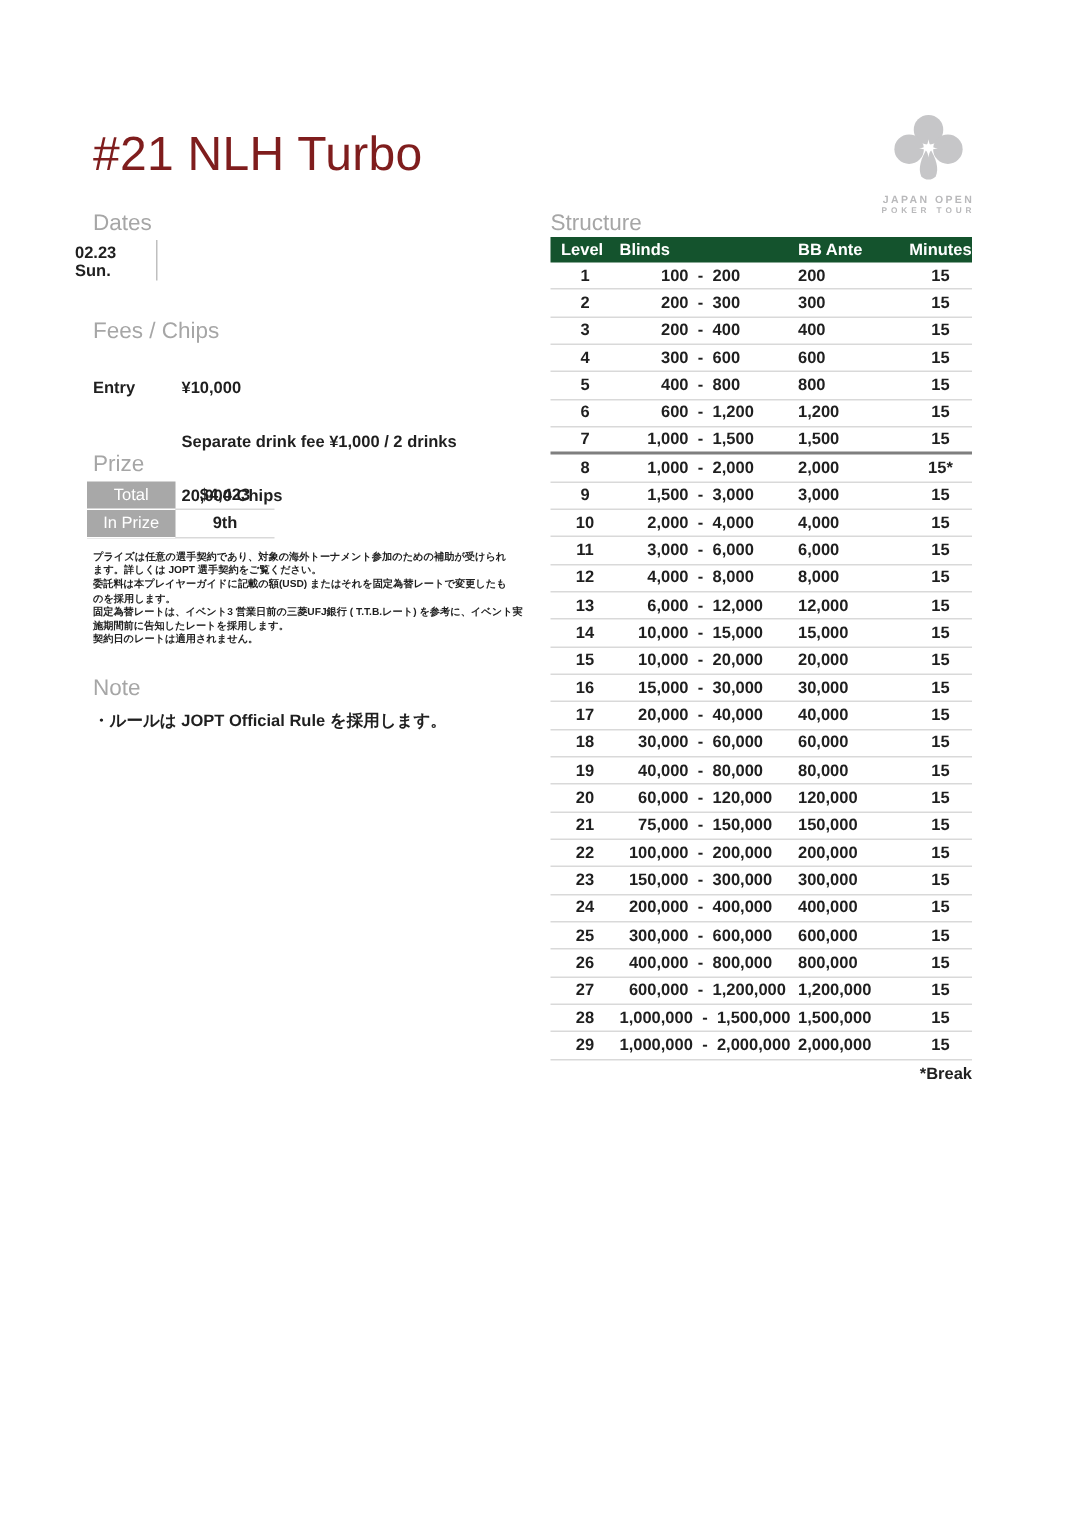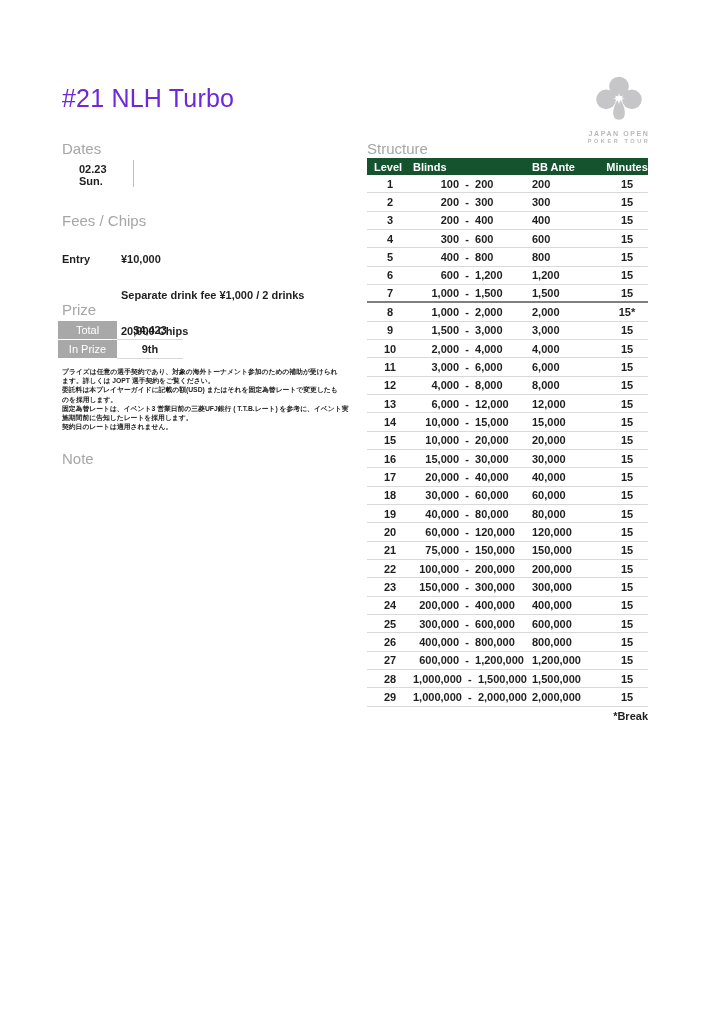--- a/index.html
+++ b/index.html
@@ -4,34 +4,34 @@
 <style>
   html,body { margin:0; padding:0; background:#e9e9e9; }
   #page {
     position:relative; width:724px; height:1024px; margin:0 auto;
     background:#ffffff; overflow:hidden;
     font-family:"Liberation Sans", sans-serif; color:#1f1f1f;
   }
   .abs { position:absolute; }
 
   
-  #title { left:62px; top:84px; font-size:25px; font-weight:400; letter-spacing:0.2px; color:#6d28d9; }
+  #title { left:62px; top:84px; font-size:32px; font-weight:400; letter-spacing:0.2px; color:#7f1d1d; }
 
   
   #logo { left:579px; top:75px; width:80px; text-align:center; }
   #logo svg { display:block; margin:0 auto; }
   .logo-line1 { font-size:7px; letter-spacing:1.6px; color:#b9b9bb; font-weight:600; margin-top:2px; white-space:nowrap; }
   .logo-line2 { font-size:5.5px; letter-spacing:2.6px; color:#b9b9bb; font-weight:700; margin-top:1px; white-space:nowrap; }
 
   
   .sec-heading { font-size:15px; font-weight:400; color:#a6a6a6; }
 
   
   #dates-heading { left:62px; top:140px; }
-  #dates-row { left:79px; top:160px; display:flex; width:250px; }
+  #dates-row { left:50px; top:160px; display:flex; width:250px; }
   #dates-date { width:54px; font-size:11px; font-weight:700; padding-top:3px; }
   #dates-divider { width:1px; background:#bfbfbf; margin:0 2px 0 0; }
   #dates-times { padding-left:6px; }
   .time-line { font-size:11px; font-weight:700; height:18.5px; line-height:18.5px; white-space:nowrap; }
 
   
   #fees-heading { left:62px; top:212px; }
   #fees-rows { left:62px; top:232px; width:290px; }
   .fees-row { display:flex; height:18.2px; align-items:center;margin-top:18px; }
   .fees-label { width:59px; font-size:11px; font-weight:700; }
@@ -143,20 +143,21 @@
     <div class="disc-line">プライズは任意の選手契約であり、対象の海外トーナメント参加のための補助が受けられ</div>
     <div class="disc-line">ます。詳しくは JOPT 選手契約をご覧ください。</div>
     <div class="disc-line">委託料は本プレイヤーガイドに記載の額(USD) またはそれを固定為替レートで変更したも</div>
     <div class="disc-line">のを採用します。</div>
     <div class="disc-line">固定為替レートは、イベント3 営業日前の三菱UFJ銀行 ( T.T.B.レート) を参考に、イベント実</div>
     <div class="disc-line">施期間前に告知したレートを採用します。</div>
     <div class="disc-line">契約日のレートは適用されません。</div>
   </div>
 
   <div id="note-heading" class="abs sec-heading">Note</div>
+  <div id="note-text" class="abs">・ルールは JOPT Official Rule を採用します。</div>
 
   <div id="structure-heading" class="abs sec-heading">Structure</div>
   <div id="structure-table" class="abs">
     <div class="thead">
       <span class="th c-level">Level</span>
       <span class="th c-blinds">Blinds</span>
       <span class="th c-ante">BB Ante</span>
       <span class="th c-min">Minutes</span>
     </div>
     <div id="structure-body">

